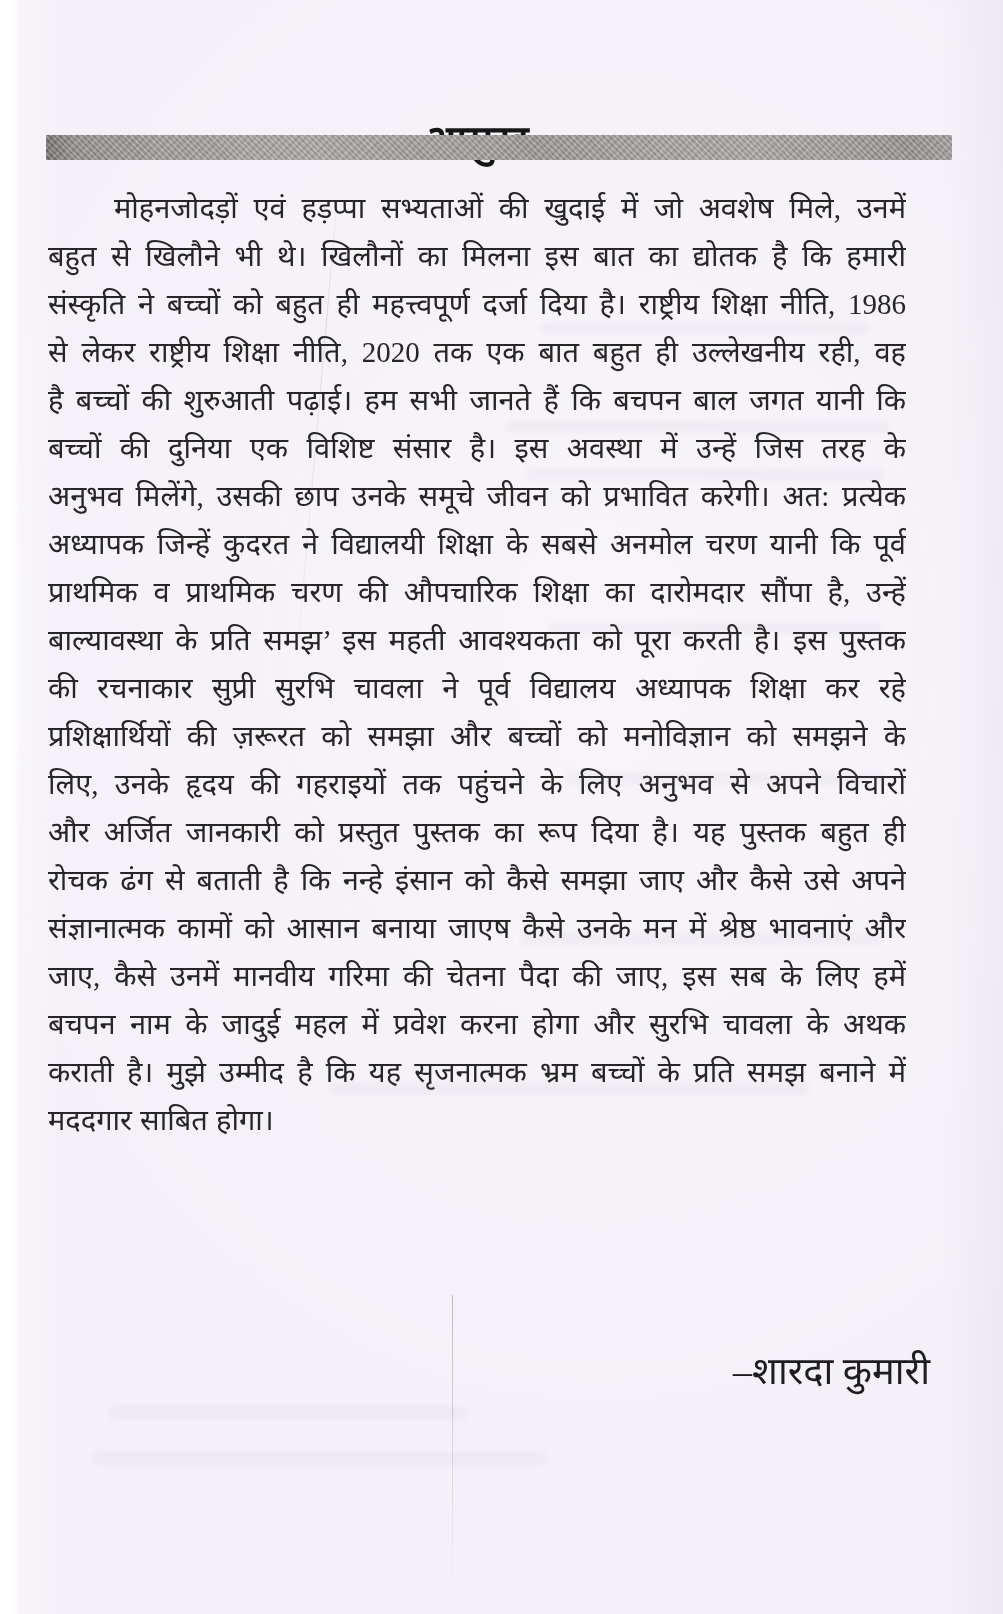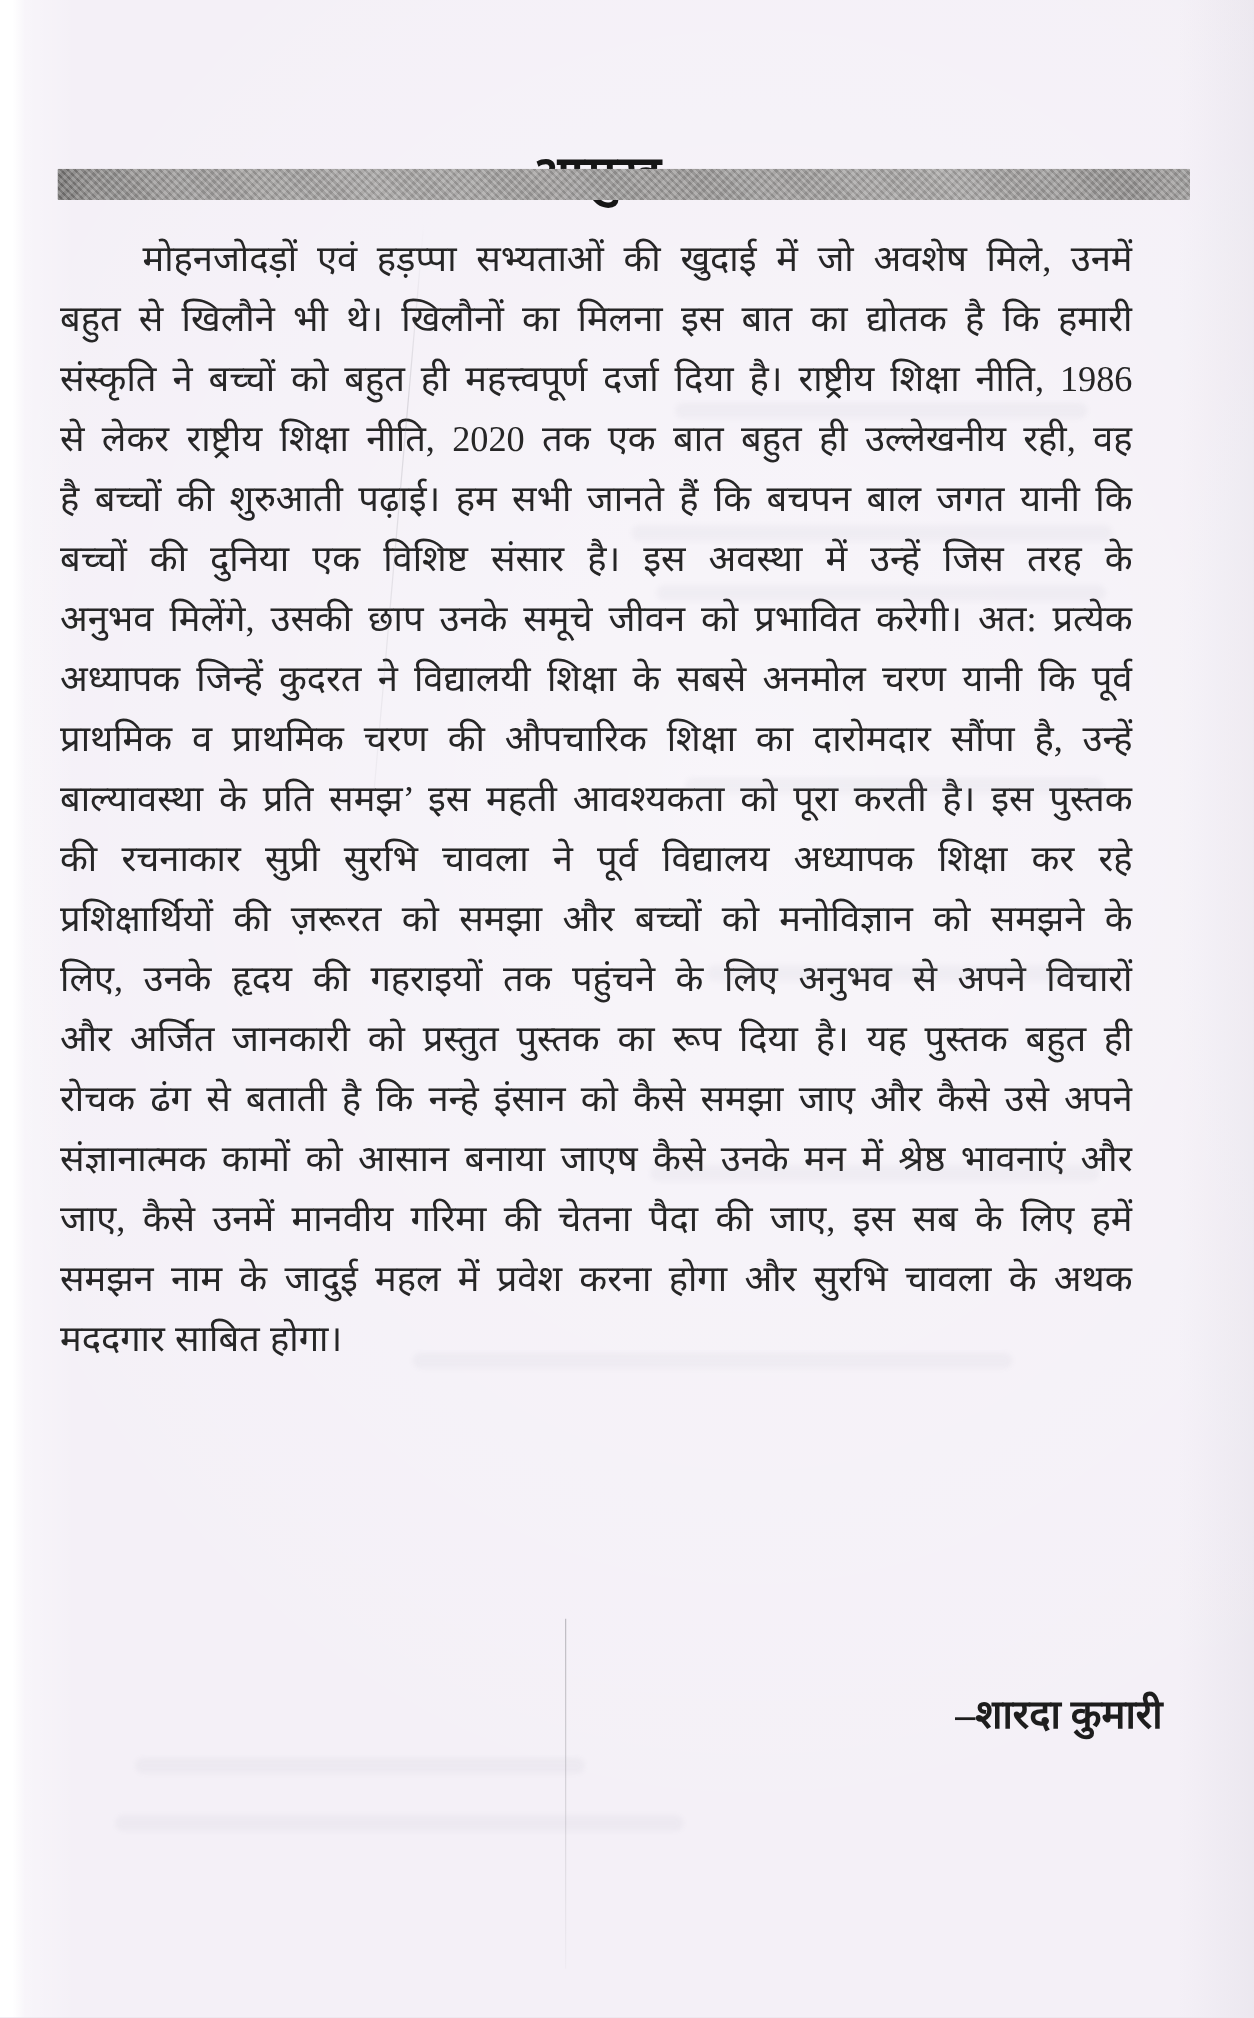--- a/index.html
+++ b/index.html
@@ -47,21 +47,21 @@
   .line{
     height:48px;overflow:hidden;
     text-align:justify;text-align-last:justify;
     word-spacing:1px;
   }
   .line.first{text-indent:66px;}
   .line.last{text-align-last:left;}
   .signature{
     position:absolute;top:1352px;left:0;right:73px;
     text-align:right;
-    font-size:32px;font-weight:bold;line-height:38px;
+    font-size:38px;font-weight:normal;line-height:38px;
     color:#1d1d1d;
   }
   .crease-v{
     position:absolute;left:452px;top:1295px;width:1px;height:280px;
     background:linear-gradient(180deg, rgba(90,90,95,0.35), rgba(90,90,95,0.03));
   }
   .crease-d{
     position:absolute;left:318px;top:178px;width:1px;height:470px;
     transform:rotate(5deg);
     background:linear-gradient(180deg, rgba(120,120,128,0.0), rgba(120,120,128,0.22) 30%, rgba(120,120,128,0.05));
@@ -100,21 +100,22 @@
     <div class="line">अध्यापक जिन्हें कुदरत ने विद्यालयी शिक्षा के सबसे अनमोल चरण यानी कि पूर्व</div>
     <div class="line">प्राथमिक व प्राथमिक चरण की औपचारिक शिक्षा का दारोमदार सौंपा है, उन्हें</div>
     <div class="line">बाल्यावस्था के प्रति समझ’ इस महती आवश्यकता को पूरा करती है। इस पुस्तक</div>
     <div class="line">की रचनाकार सुप्री सुरभि चावला ने पूर्व विद्यालय अध्यापक शिक्षा कर रहे</div>
     <div class="line">प्रशिक्षार्थियों की ज़रूरत को समझा और बच्चों को मनोविज्ञान को समझने के</div>
     <div class="line">लिए, उनके हृदय की गहराइयों तक पहुंचने के लिए अनुभव से अपने विचारों</div>
     <div class="line">और अर्जित जानकारी को प्रस्तुत पुस्तक का रूप दिया है। यह पुस्तक बहुत ही</div>
     <div class="line">रोचक ढंग से बताती है कि नन्हे इंसान को कैसे समझा जाए और कैसे उसे अपने</div>
     <div class="line">संज्ञानात्मक कामों को आसान बनाया जाएष कैसे उनके मन में श्रेष्ठ भावनाएं और</div>
     <div class="line">जाए, कैसे उनमें मानवीय गरिमा की चेतना पैदा की जाए, इस सब के लिए हमें</div>
-    <div class="line">समझन नाम के जादुई महल में प्रवेश करना होगा और सुरभि चावला के अथक</div>
+    <div class="line">बचपन नाम के जादुई महल में प्रवेश करना होगा और सुरभि चावला के अथक</div>
+    <div class="line">कराती है। मुझे उम्मीद है कि यह सृजनात्मक भ्रम बच्चों के प्रति समझ बनाने में</div>
     <div class="line last">मददगार साबित होगा।</div>
   </div>
 
   <div class="signature">–शारदा कुमारी</div>
 
   <div class="crease-v"></div>
   <div class="crease-d"></div>
 
   <div class="bleed b1"></div>
   <div class="bleed b2"></div>

